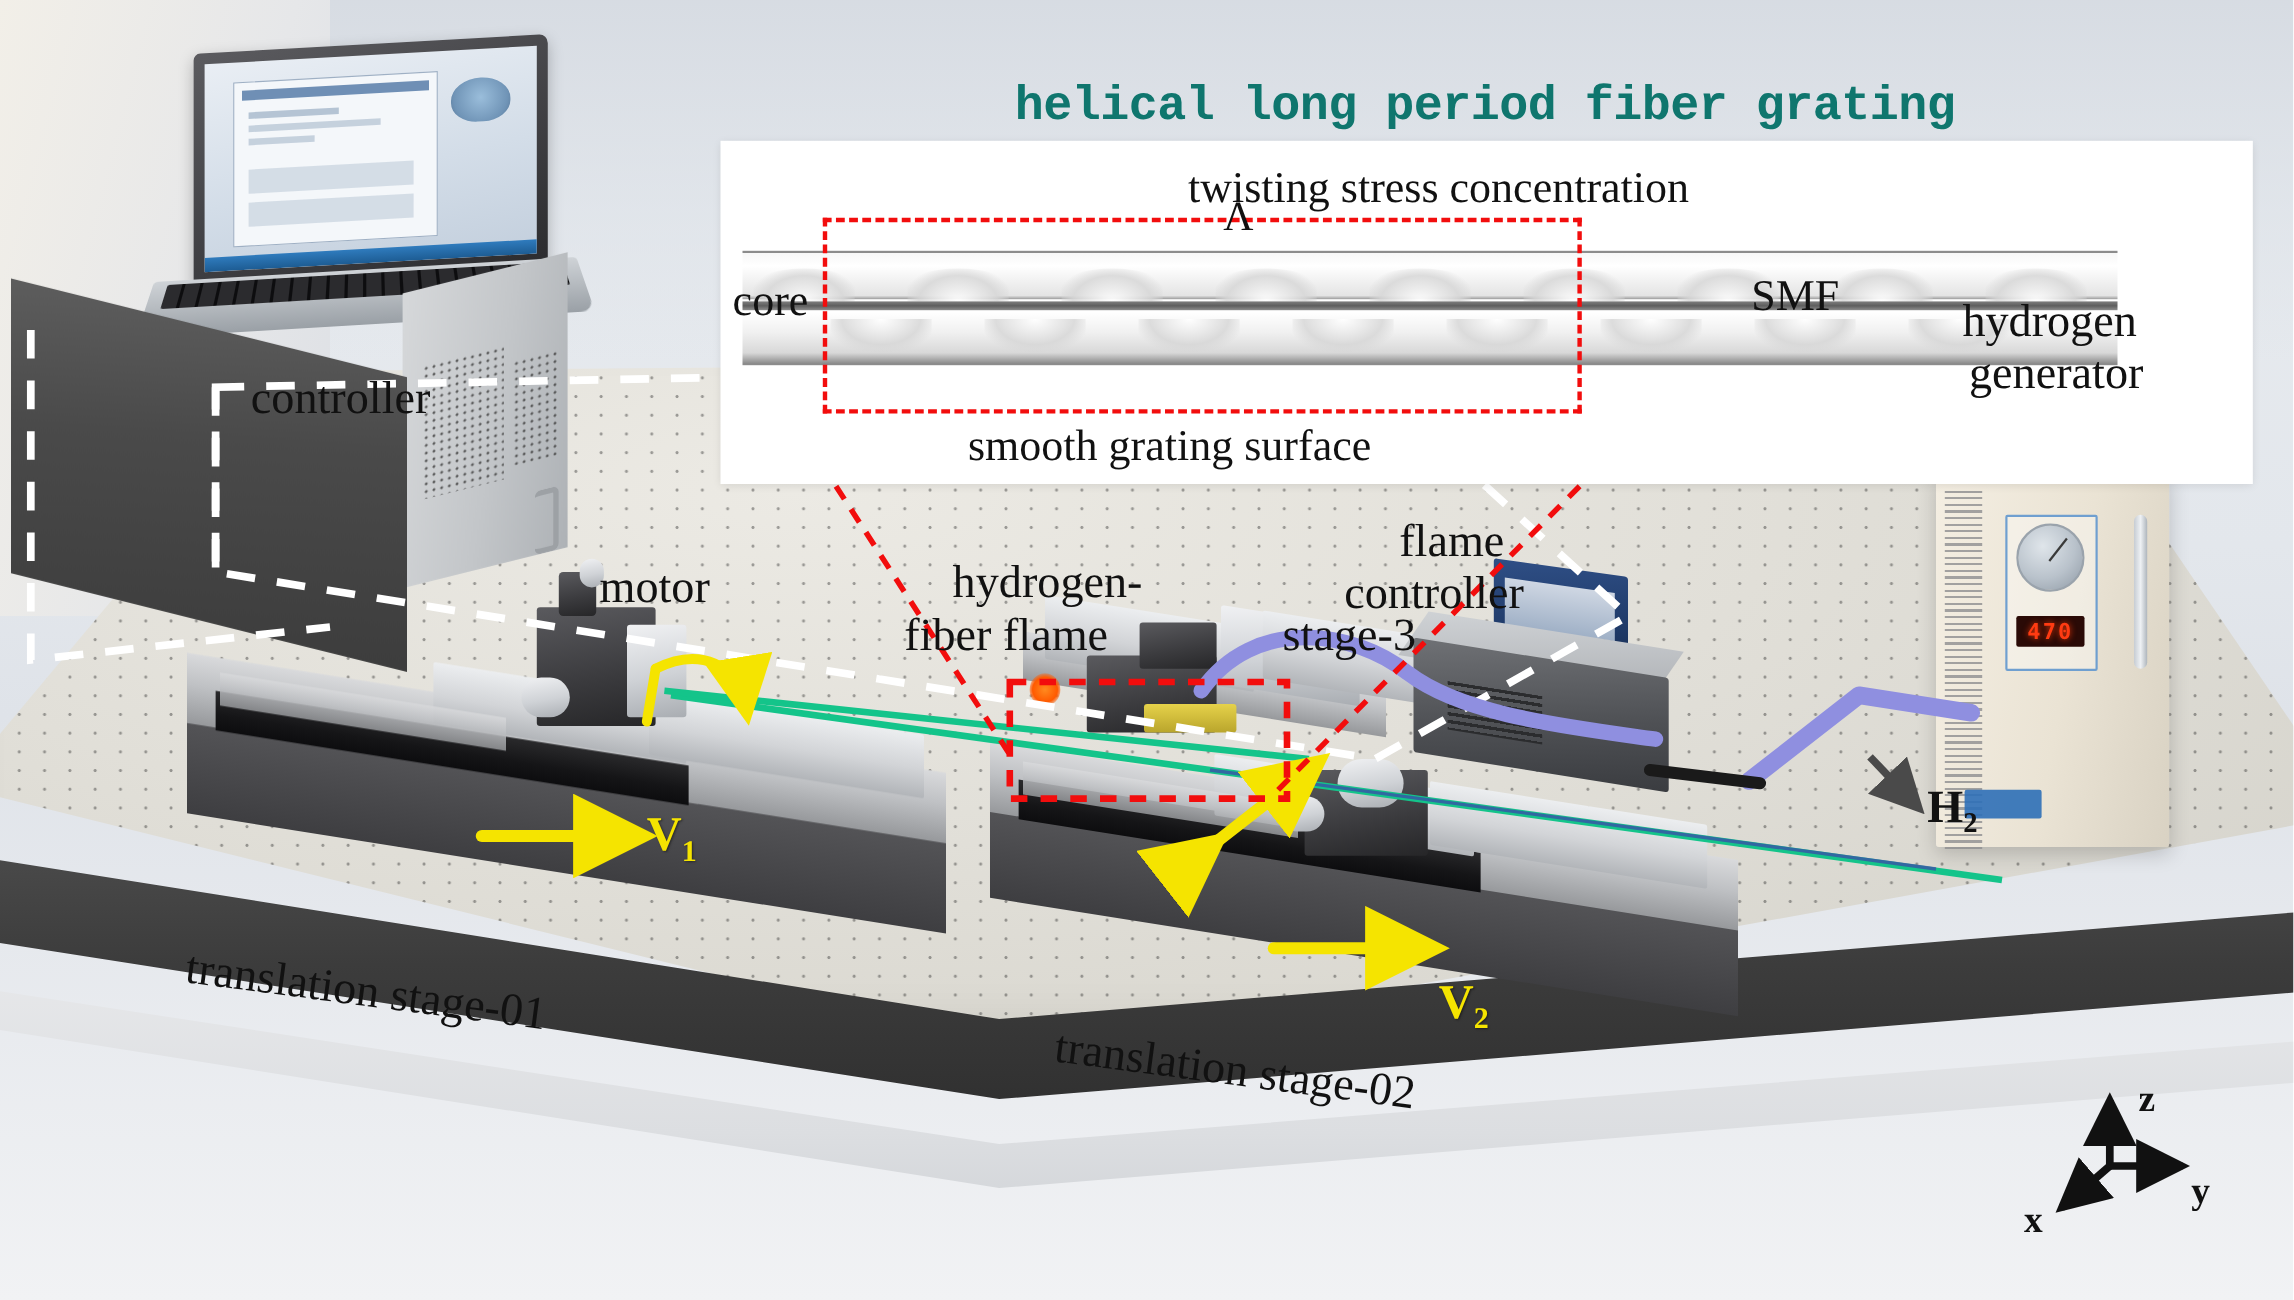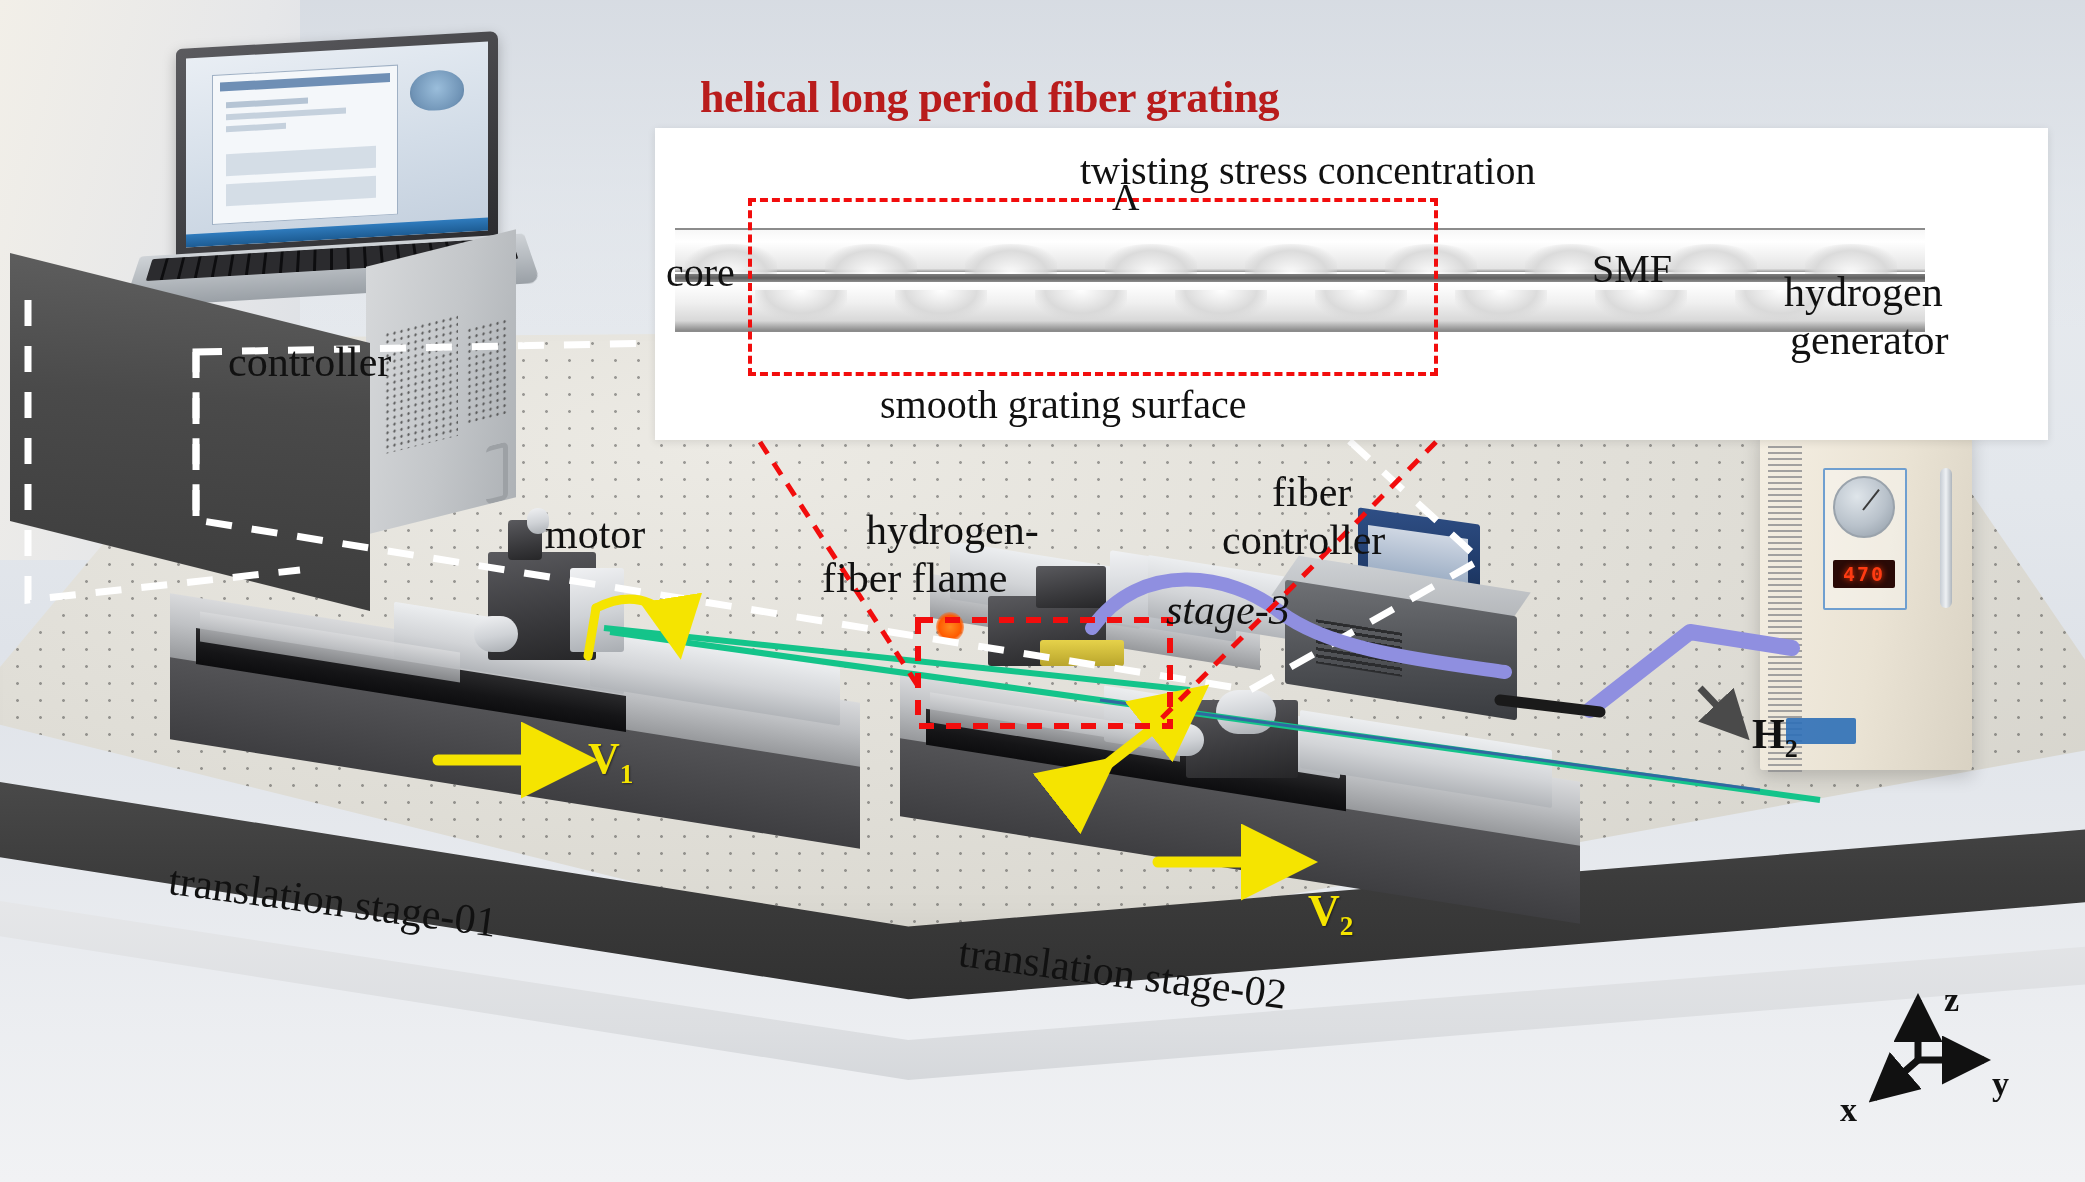--- a/index.html
+++ b/index.html
@@ -256,24 +256,25 @@
   }
 
   
   .inset {
     position: absolute; left: 655px; top: 128px; width: 1393px; height: 312px;
     background: #ffffff;
     box-shadow: 0 2px 8px rgba(0,0,0,.10);
   }
   .inset-title {
     position: absolute; left: 700px; top: 72px; width: 1300px;
-    color: #b91c1c; font-weight: bold; font-size: 44px;
-    font-family: Liberation Serif, serif;
+    color: #0f766e; font-weight: bold; font-size: 44px;
+    font-family: Liberation Mono, monospace;
     letter-spacing: -0.5px;
     white-space: nowrap;
+    text-align: center;
   }
   .fiber-wrap {
     position: absolute; left: 675px; top: 228px; width: 1250px; height: 108px;
   }
   .fiber-clad-top {
     position: absolute; left: 0; top: 0; width: 100%; height: 44px;
     background: linear-gradient(180deg, #f7f7f7 0%, #ffffff 28%, #e4e4e4 92%, #9a9a9a 100%);
     border-top: 2px solid #8c8c8c;
   }
   .fiber-core {
@@ -513,23 +514,23 @@
   <div class="lbl inset-lbl" style="left:880px;top:384px;font-size:40px;">smooth grating surface</div>
   <div class="lbl" style="left:1112px;top:178px;font-size:38px;">Λ</div>
 
   <div class="lbl scene" style="left:228px;top:340px;font-size:42px;">controller</div>
 
   <div class="lbl scene" style="left:545px;top:512px;font-size:42px;">motor</div>
 
   <div class="lbl scene" style="left:866px;top:508px;font-size:42px;">hydrogen-</div>
   <div class="lbl scene" style="left:822px;top:556px;font-size:42px;">fiber flame</div>
 
-  <div class="lbl scene" style="left:1166px;top:588px;font-size:42px;font-style:italic;">stage-3</div>
-
-  <div class="lbl scene" style="left:1272px;top:470px;font-size:42px;">fiber</div>
+  <div class="lbl scene" style="left:1166px;top:556px;font-size:42px;">stage-3</div>
+
+  <div class="lbl scene" style="left:1272px;top:470px;font-size:42px;">flame</div>
   <div class="lbl scene" style="left:1222px;top:518px;font-size:42px;">controller</div>
 
   <div class="lbl scene" style="left:1784px;top:270px;font-size:42px;">hydrogen</div>
   <div class="lbl scene" style="left:1790px;top:318px;font-size:42px;">generator</div>
 
   <div class="lbl scene" style="left:172px;top:858px;font-size:42px;transform:rotate(7.5deg);transform-origin:left top;">translation stage-01</div>
   <div class="lbl scene" style="left:962px;top:930px;font-size:42px;transform:rotate(7.5deg);transform-origin:left top;">translation stage-02</div>
 
   <div class="lbl yellow" style="left:588px;top:736px;font-size:44px;"><span>V</span><sub>1</sub></div>
   <div class="lbl yellow" style="left:1308px;top:888px;font-size:44px;"><span>V</span><sub>2</sub></div>

